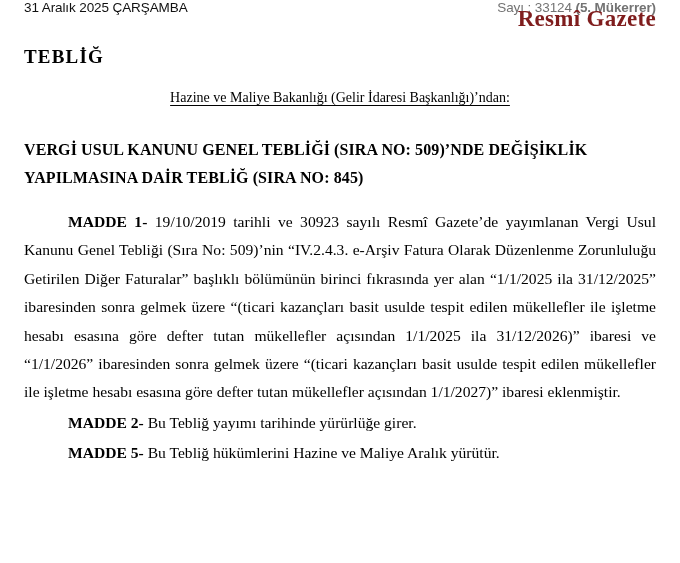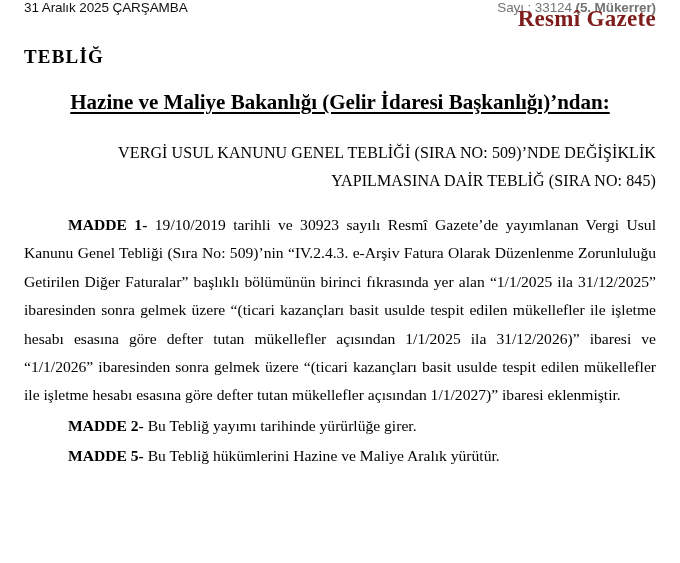--- a/index.html
+++ b/index.html
@@ -61,32 +61,32 @@
   
   .doc-type {
     text-align: left;
     font-size: 19px;
     font-weight: 700;
     letter-spacing: 1.2px;
     margin-top: 12px;
   }
   .issuer {
     text-align: center;
-    font-size: 21px;
-    font-weight: 700;
+    font-size: 14px;
+    font-weight: 400;
     text-decoration: underline;
     text-underline-offset: 3px;
     margin-top: 22px;
   }
   .title-block {
-    text-align: right;
+    text-align: left;
     font-size: 16px;
-    font-weight: 400;
+    font-weight: 700;
     letter-spacing: 0.1px;
-    margin-top: 24px;
+    margin-top: 30px;
     line-height: 1.75;
   }
   .title-block .line2 {
     display: block;
   }
   
   .body-text {
     margin-top: 16px;
     font-size: 15.6px;
     line-height: 1.82;

